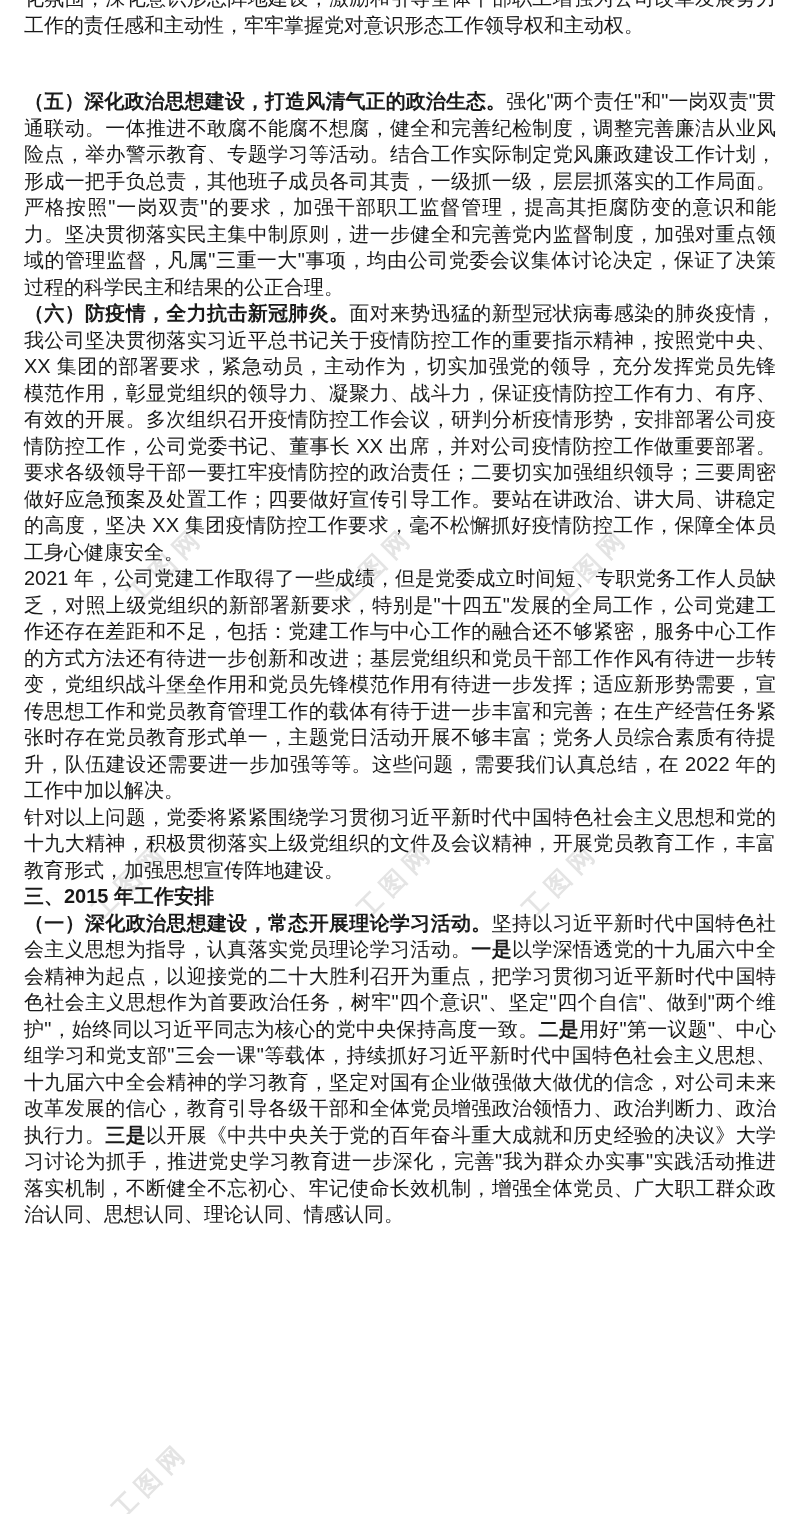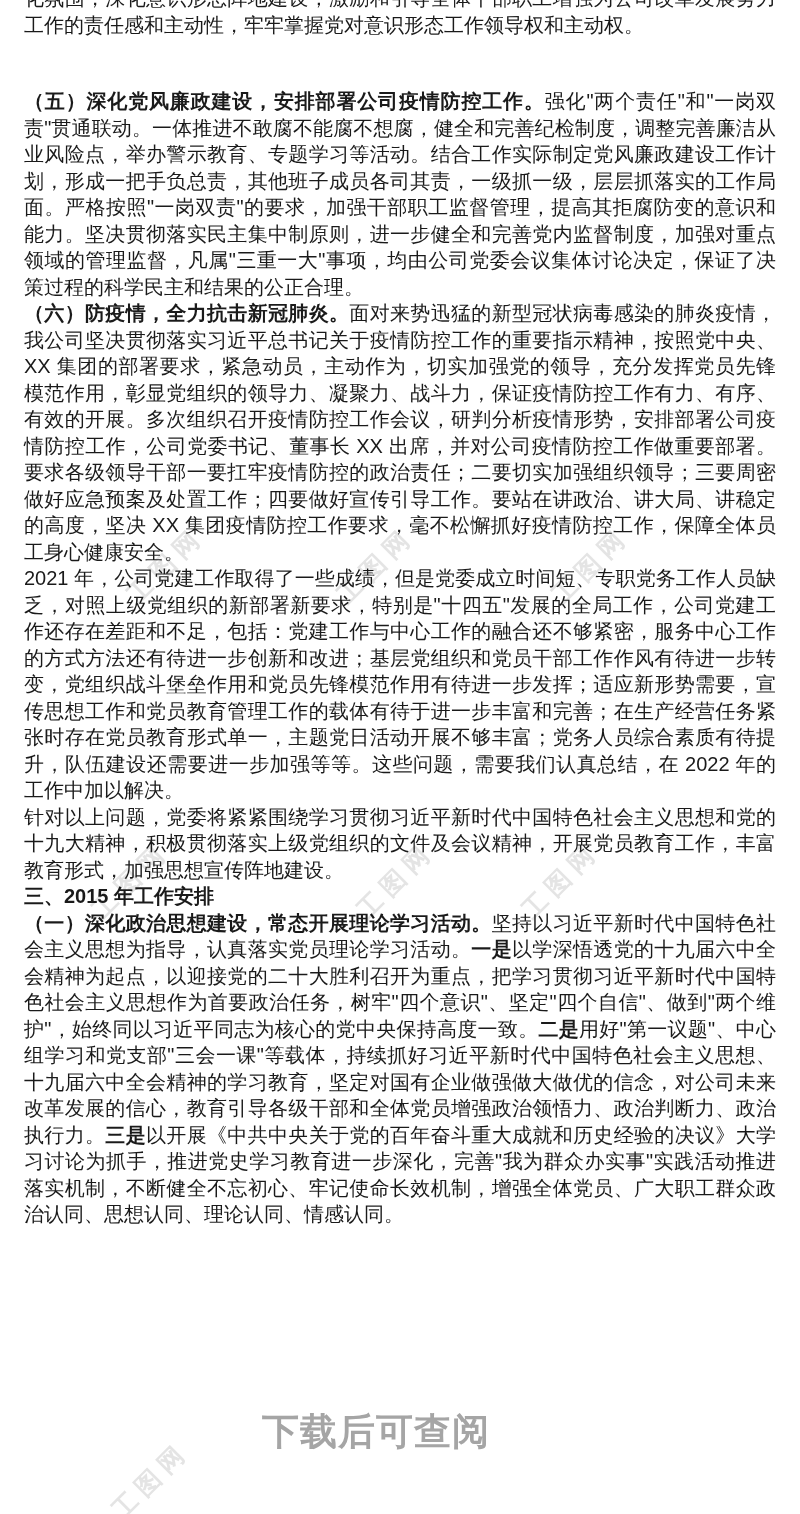--- a/index.html
+++ b/index.html
@@ -49,23 +49,22 @@
       <div class="wm" style="left: 95px; top: 495px;">工图网</div>
       <div class="wm" style="left: 305px; top: 495px;">工图网</div>
       <div class="wm" style="left: 520px; top: 495px;">工图网</div>
       <div class="wm" style="left: 60px; top: 810px;">工图网</div>
       <div class="wm" style="left: 325px; top: 810px;">工图网</div>
       <div class="wm" style="left: 490px; top: 810px;">工图网</div>
       <div class="wm" style="left: 80px; top: 1410px;">工图网</div>
     </div>
   <div class="doc" id="doc-body">
       <p class="para" style="margin-top: 0px;"><span>化氛围，深化意识形态阵地建设，激励和引导全体干部职工增强为公司改革发展努力工作的责任感和主动性，牢牢掌握党对意识形态工作领导权和主动权。</span></p>
-      <p class="para gap"><span class="bold">（五）深化党风廉政建设，安排部署公司疫情防控工作。</span><span>强化"两个责任"和"一岗双责"贯通联动。一体推进不敢腐不能腐不想腐，健全和完善纪检制度，调整完善廉洁从业风险点，举办警示教育、专题学习等活动。结合工作实际制定党风廉政建设工作计划，形成一把手负总责，其他班子成员各司其责，一级抓一级，层层抓落实的工作局面。严格按照"一岗双责"的要求，加强干部职工监督管理，提高其拒腐防变的意识和能力。坚决贯彻落实民主集中制原则，进一步健全和完善党内监督制度，加强对重点领域的管理监督，凡属"三重一大"事项，均由公司党委会议集体讨论决定，保证了决策过程的科学民主和结果的公正合理。</span></p>
+      <p class="para gap"><span class="bold">（五）深化政治思想建设，打造风清气正的政治生态。</span><span>强化"两个责任"和"一岗双责"贯通联动。一体推进不敢腐不能腐不想腐，健全和完善纪检制度，调整完善廉洁从业风险点，举办警示教育、专题学习等活动。结合工作实际制定党风廉政建设工作计划，形成一把手负总责，其他班子成员各司其责，一级抓一级，层层抓落实的工作局面。严格按照"一岗双责"的要求，加强干部职工监督管理，提高其拒腐防变的意识和能力。坚决贯彻落实民主集中制原则，进一步健全和完善党内监督制度，加强对重点领域的管理监督，凡属"三重一大"事项，均由公司党委会议集体讨论决定，保证了决策过程的科学民主和结果的公正合理。</span></p>
       <p class="para"><span class="bold">（六）防疫情，全力抗击新冠肺炎。</span><span>面对来势迅猛的新型冠状病毒感染的肺炎疫情，我公司坚决贯彻落实习近平总书记关于疫情防控工作的重要指示精神，按照党中央、XX 集团的部署要求，紧急动员，主动作为，切实加强党的领导，充分发挥党员先锋模范作用，彰显党组织的领导力、凝聚力、战斗力，保证疫情防控工作有力、有序、有效的开展。多次组织召开疫情防控工作会议，研判分析疫情形势，安排部署公司疫情防控工作，公司党委书记、董事长 XX 出席，并对公司疫情防控工作做重要部署。要求各级领导干部一要扛牢疫情防控的政治责任；二要切实加强组织领导；三要周密做好应急预案及处置工作；四要做好宣传引导工作。要站在讲政治、讲大局、讲稳定的高度，坚决 XX 集团疫情防控工作要求，毫不松懈抓好疫情防控工作，保障全体员工身心健康安全。</span></p>
       <p class="para"><span>2021 年，公司党建工作取得了一些成绩，但是党委成立时间短、专职党务工作人员缺乏，对照上级党组织的新部署新要求，特别是"十四五"发展的全局工作，公司党建工作还存在差距和不足，包括：党建工作与中心工作的融合还不够紧密，服务中心工作的方式方法还有待进一步创新和改进；基层党组织和党员干部工作作风有待进一步转变，党组织战斗堡垒作用和党员先锋模范作用有待进一步发挥；适应新形势需要，宣传思想工作和党员教育管理工作的载体有待于进一步丰富和完善；在生产经营任务紧张时存在党员教育形式单一，主题党日活动开展不够丰富；党务人员综合素质有待提升，队伍建设还需要进一步加强等等。这些问题，需要我们认真总结，在 2022 年的工作中加以解决。</span></p>
       <p class="para"><span>针对以上问题，党委将紧紧围绕学习贯彻习近平新时代中国特色社会主义思想和党的十九大精神，积极贯彻落实上级党组织的文件及会议精神，开展党员教育工作，丰富教育形式，加强思想宣传阵地建设。</span></p>
       <p class="para heading"><span class="bold">三、2015 年工作安排</span></p>
       <p class="para"><span class="bold">（一）深化政治思想建设，常态开展理论学习活动。</span><span>坚持以习近平新时代中国特色社会主义思想为指导，认真落实党员理论学习活动。</span><span class="bold">一是</span><span>以学深悟透党的十九届六中全会精神为起点，以迎接党的二十大胜利召开为重点，把学习贯彻习近平新时代中国特色社会主义思想作为首要政治任务，树牢"四个意识"、坚定"四个自信"、做到"两个维护"，始终同以习近平同志为核心的党中央保持高度一致。</span><span class="bold">二是</span><span>用好"第一议题"、中心组学习和党支部"三会一课"等载体，持续抓好习近平新时代中国特色社会主义思想、十九届六中全会精神的学习教育，坚定对国有企业做强做大做优的信念，对公司未来改革发展的信心，教育引导各级干部和全体党员增强政治领悟力、政治判断力、政治执行力。</span><span class="bold">三是</span><span>以开展《中共中央关于党的百年奋斗重大成就和历史经验的决议》大学习讨论为抓手，推进党史学习教育进一步深化，完善"我为群众办实事"实践活动推进落实机制，不断健全不忘初心、牢记使命长效机制，增强全体党员、广大职工群众政治认同、思想认同、理论认同、情感认同。</span></p>
     </div>
   <div class="footer">
-    <span>下载后可查阅</span>
   </div>
 </div>
 
 </body></html>

